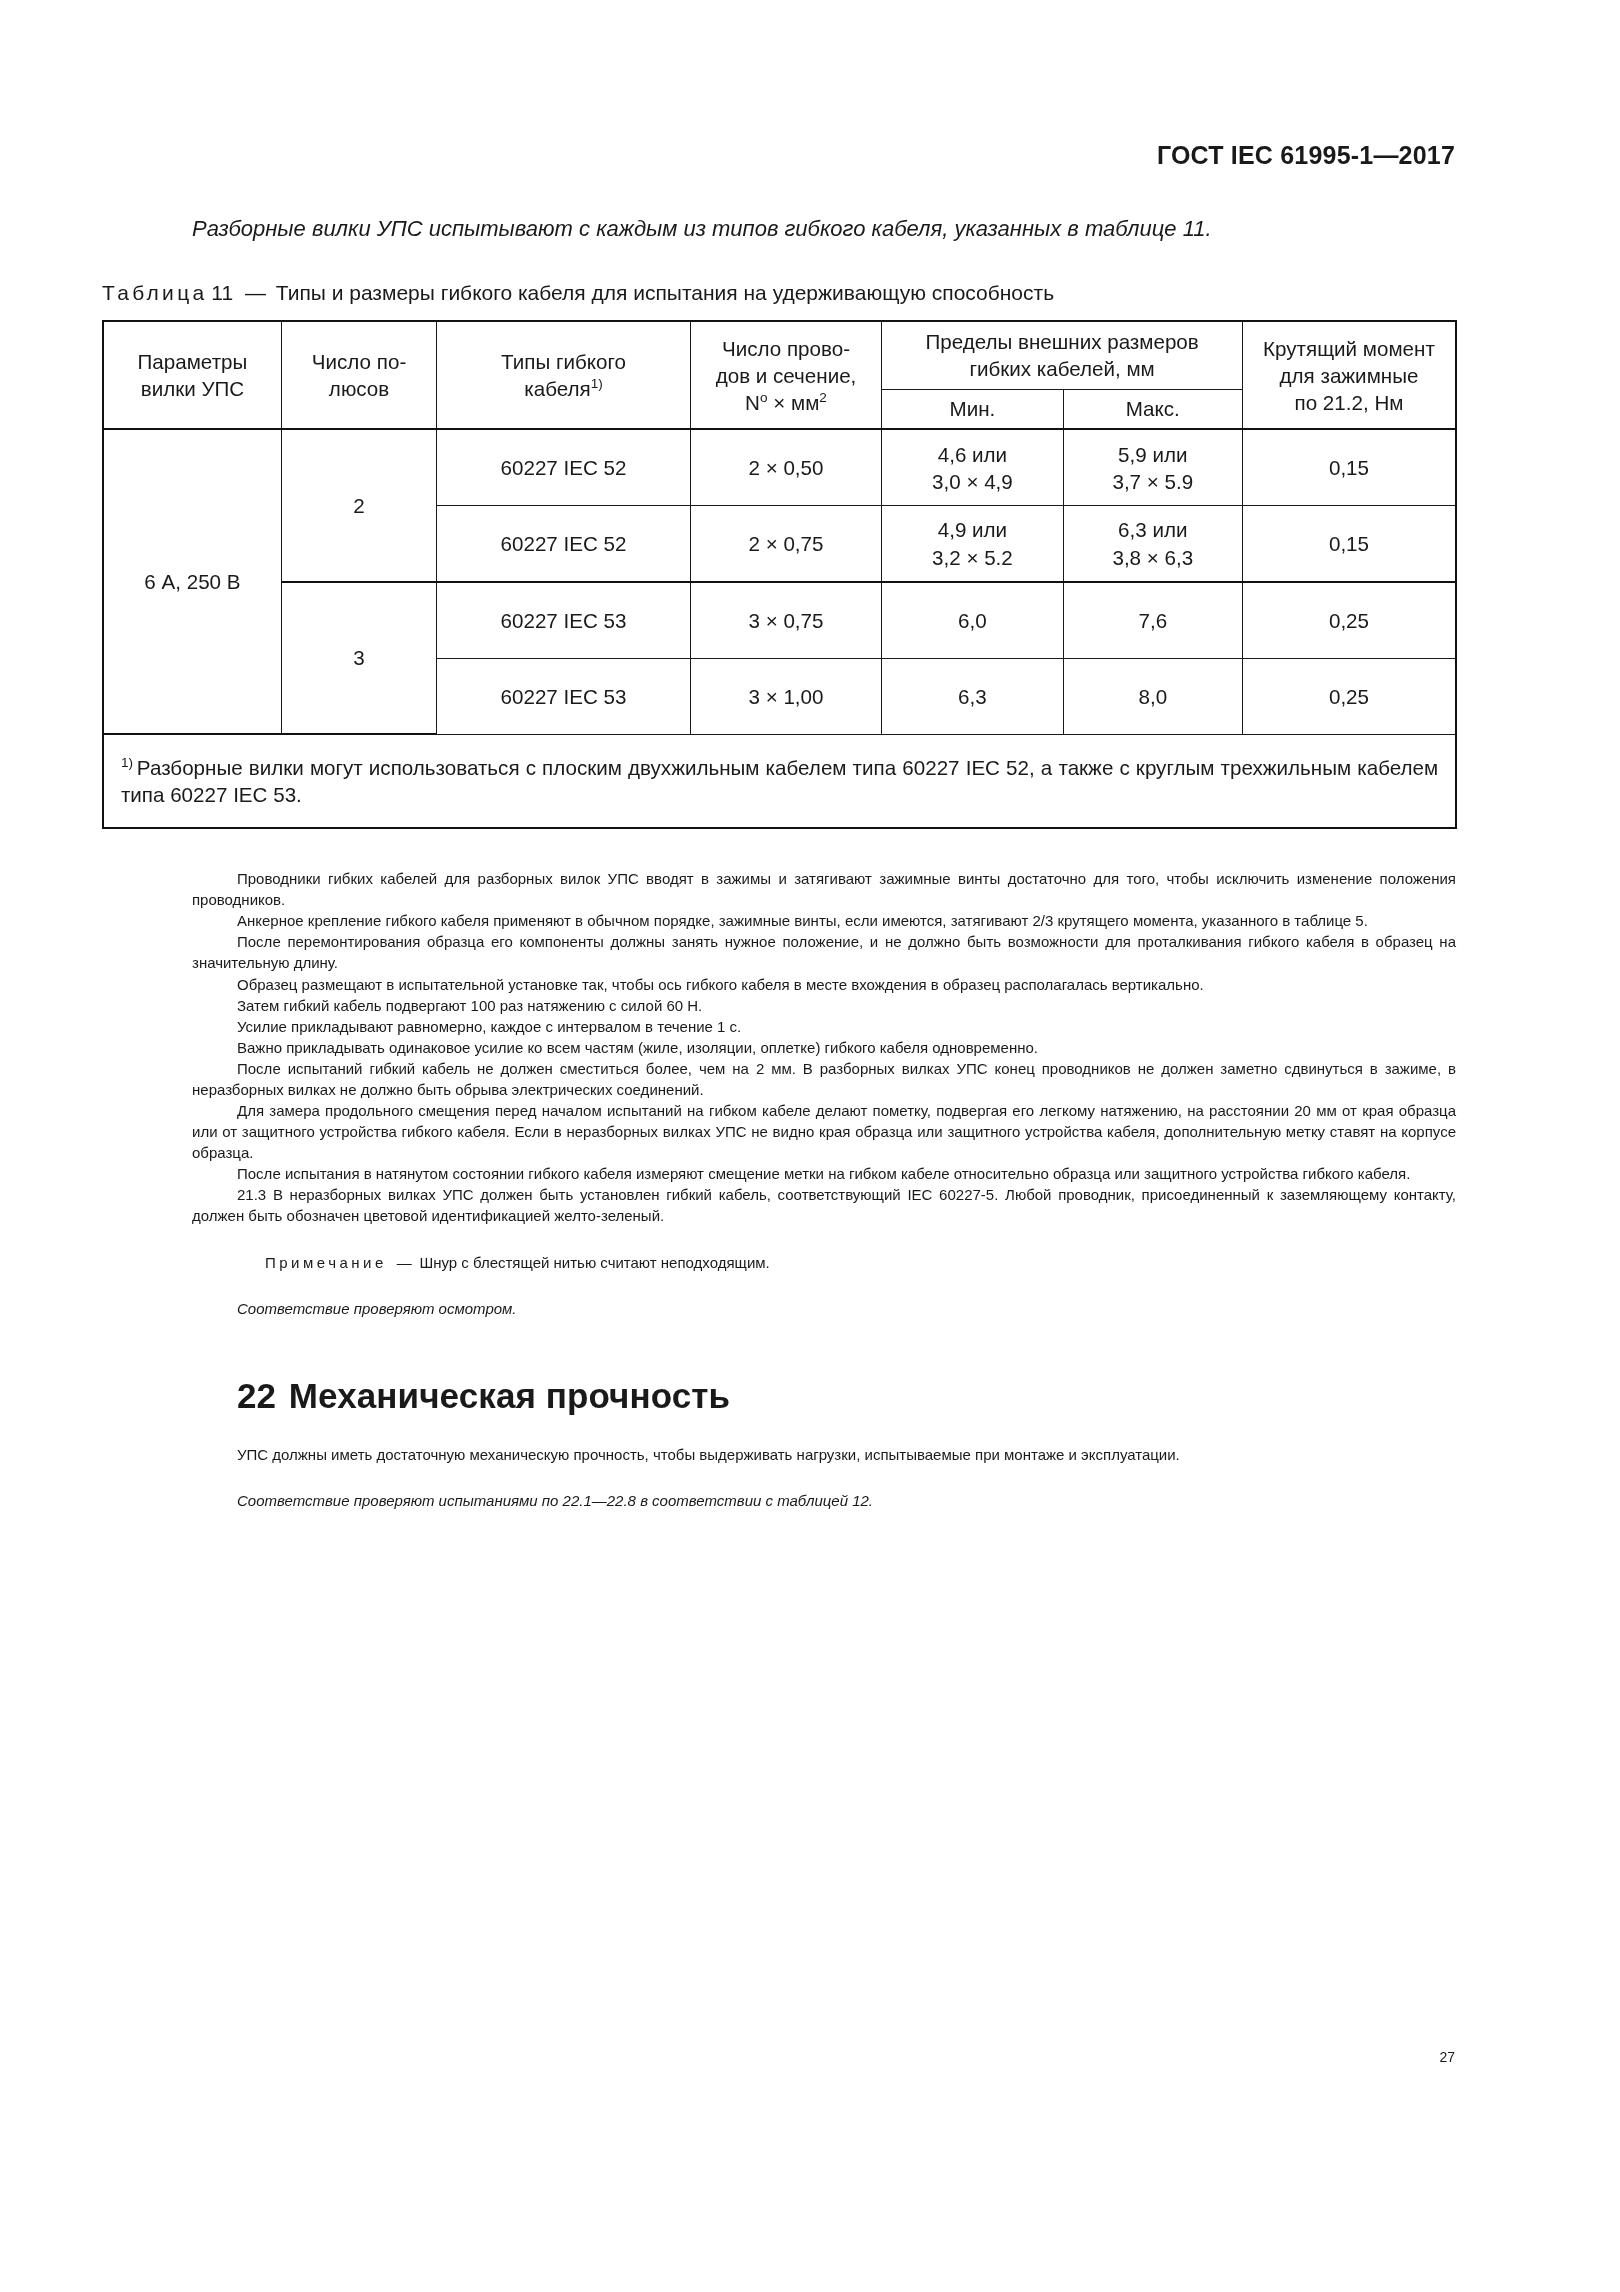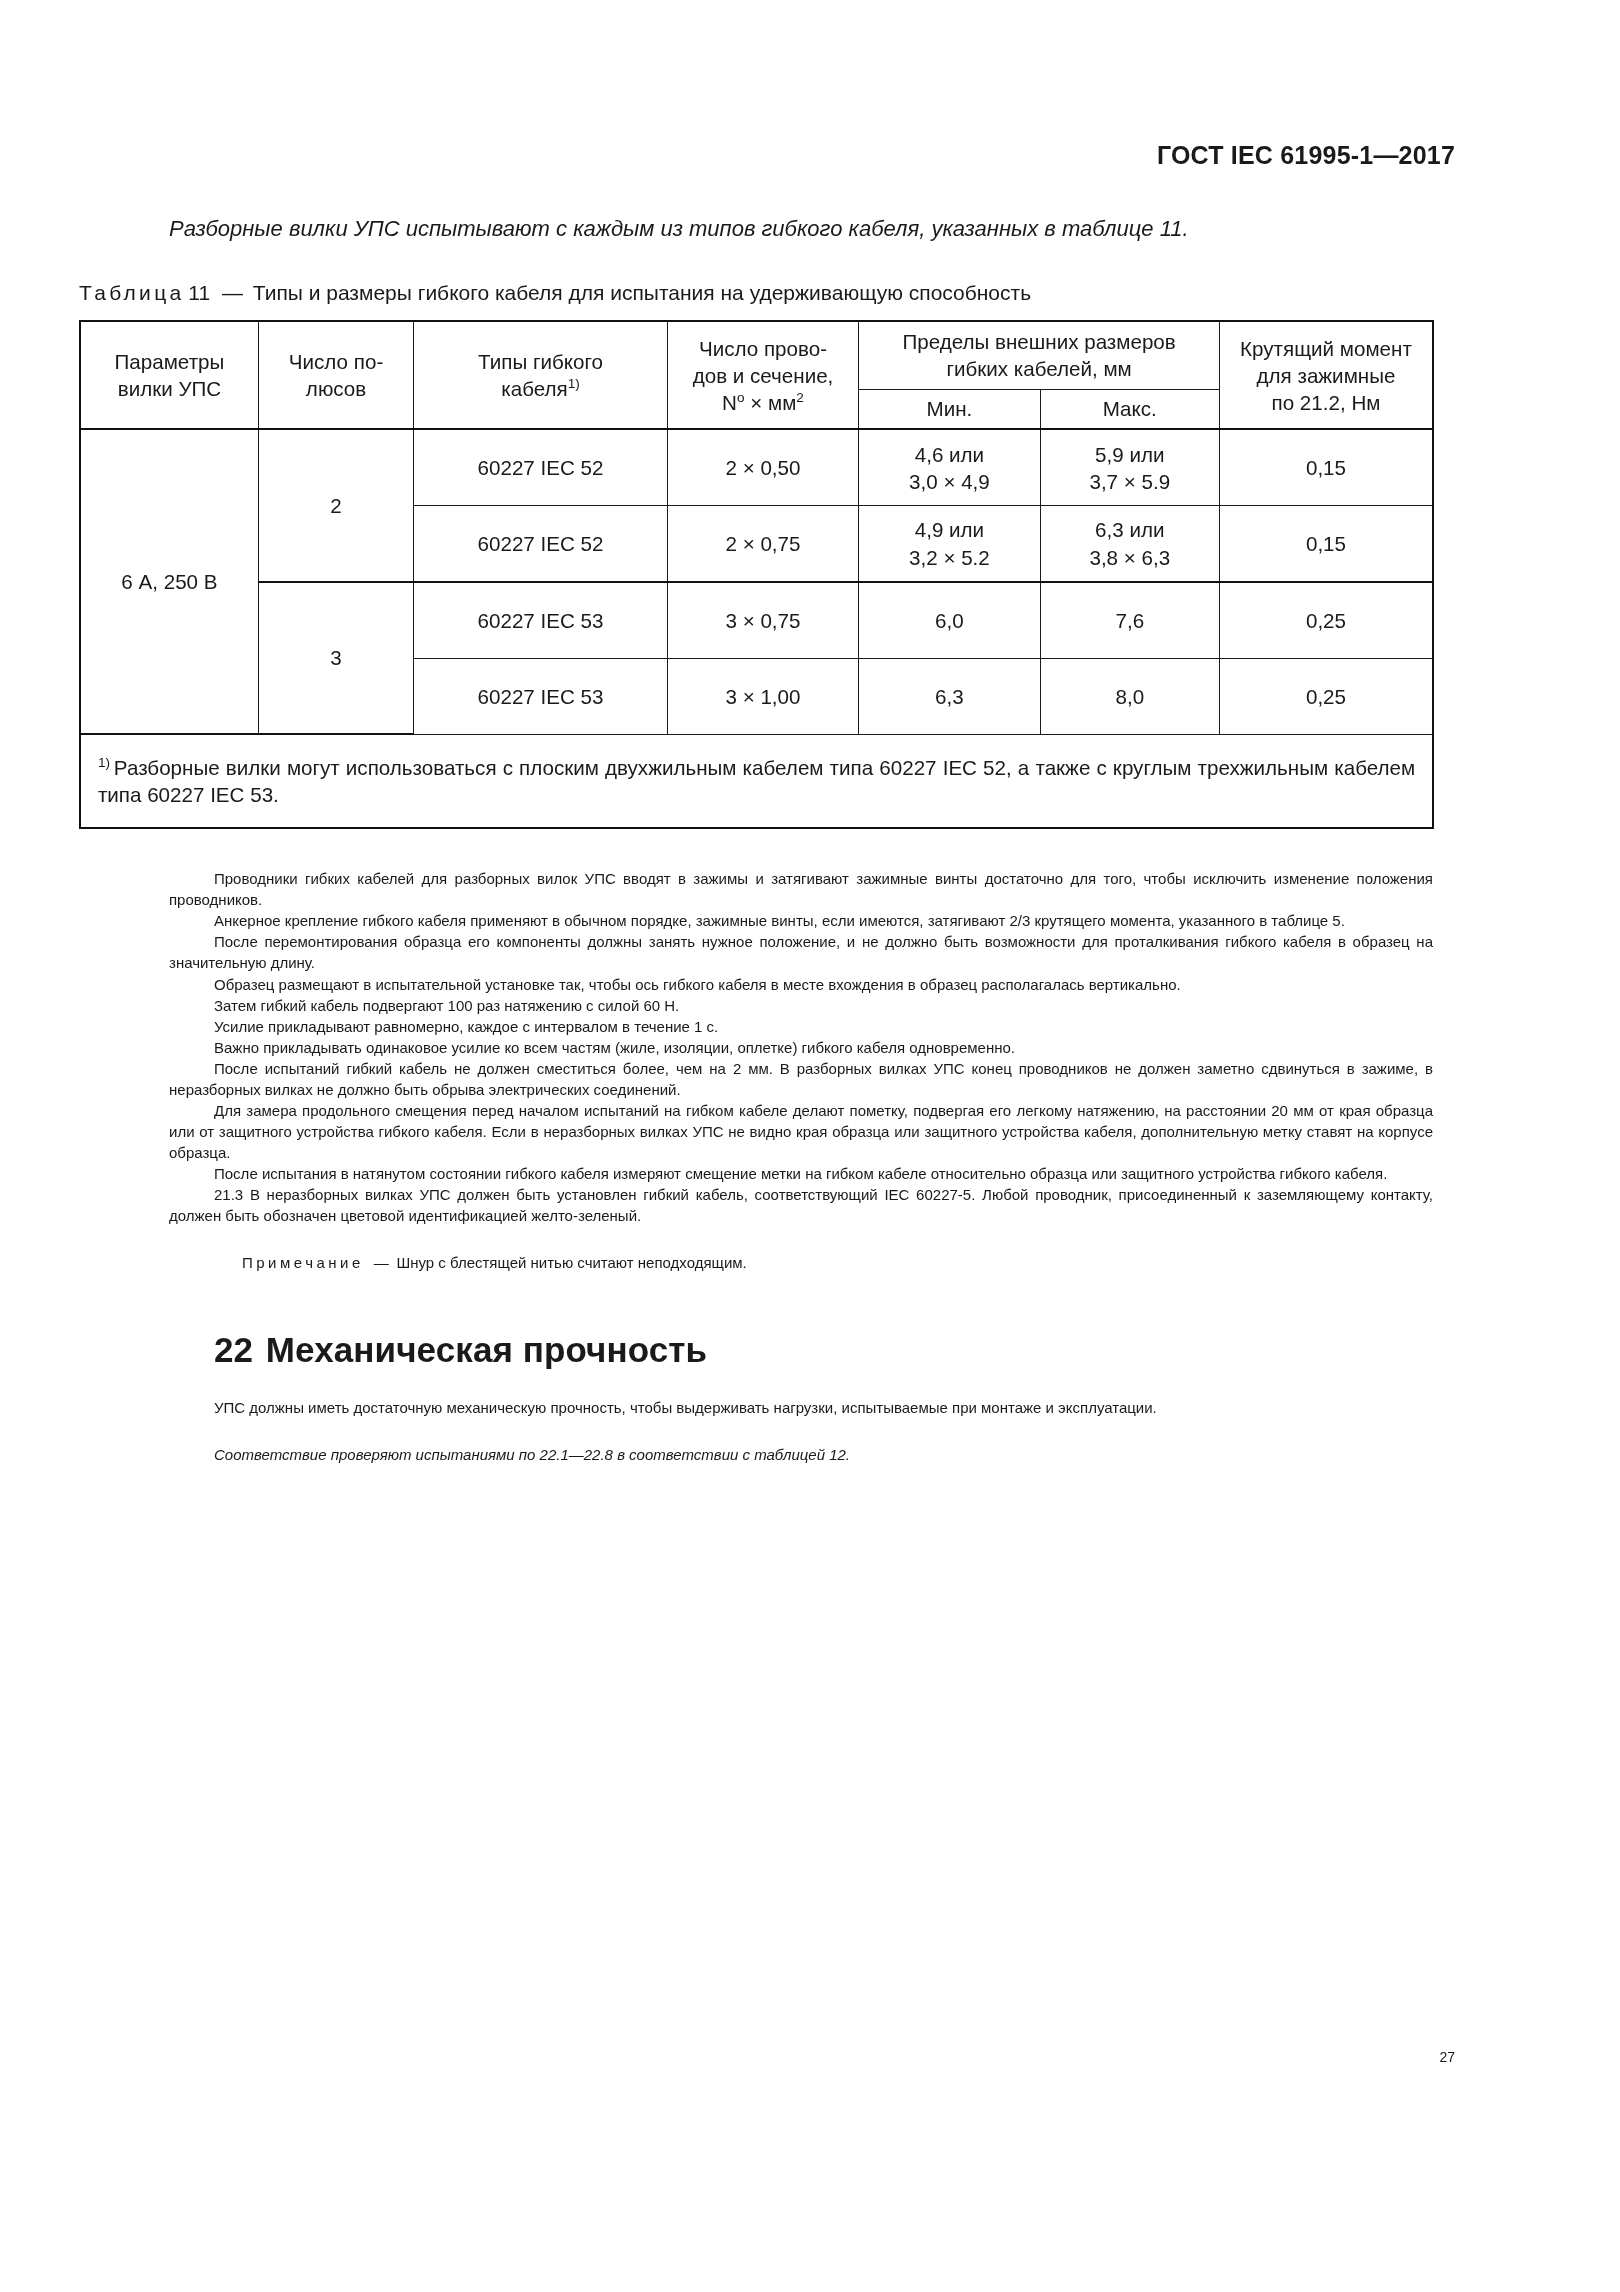--- a/index.html
+++ b/index.html
@@ -32,21 +32,21 @@
     right: 165px;
     font-size: 25px;
     font-weight: bold;
     letter-spacing: 0.2px;
     white-space: nowrap;
   }
 
   
   .content {
     position: absolute;
-    left: 169px;
+    left: 192px;
     top: 214px;
     width: 1264px;
   }
 
   .lead-italic {
     font-style: italic;
     font-size: 22px;
     line-height: 1.35;
     text-indent: 0;
     margin: 0 0 37px 0;
@@ -328,20 +328,21 @@
       <p>Затем гибкий кабель подвергают 100 раз натяжению с силой 60 Н.</p>
       <p>Усилие прикладывают равномерно, каждое с интервалом в течение 1 с.</p>
       <p>Важно прикладывать одинаковое усилие ко всем частям (жиле, изоляции, оплетке) гибкого кабеля одновременно.</p>
       <p>После испытаний гибкий кабель не должен сместиться более, чем на 2 мм. В разборных вилках УПС конец проводников не должен заметно сдвинуться в зажиме, в неразборных вилках не должно быть обрыва электрических соединений.</p>
       <p>Для замера продольного смещения перед началом испытаний на гибком кабеле делают пометку, подвергая его легкому натяжению, на расстоянии 20 мм от края образца или от защитного устройства гибкого кабеля. Если в неразборных вилках УПС не видно края образца или защитного устройства ка­беля, дополнительную метку ставят на корпусе образца.</p>
       <p>После испытания в натянутом состоянии гибкого кабеля измеряют смещение метки на гибком кабеле относительно образца или защитного устройства гибкого кабеля.</p>
       <p>21.3 В неразборных вилках УПС должен быть установлен гибкий кабель, соответствующий IEC 60227-5. Любой проводник, присоединенный к заземляющему контакту, должен быть обозначен цветовой идентификацией желто-зеленый.</p>
 
       <p class="note-para"><span class="note-label">Примечание</span><span class="note-dash">—</span><span>Шнур с блестящей нитью считают неподходящим.</span></p>
 
+      <p class="conformity">Соответствие проверяют осмотром.</p>
 
       <h2 class="section-title"><span class="sec-num">22</span><span>Механическая прочность</span></h2>
 
       <p class="tail-para">УПС должны иметь достаточную механическую прочность, чтобы выдерживать нагрузки, испыты­ваемые при монтаже и эксплуатации.</p>
       <p class="conformity">Соответствие проверяют испытаниями по 22.1—22.8 в соответствии с таблицей 12.</p>
     </div>
 
   </div>
 
   <div class="page-number">27</div>

